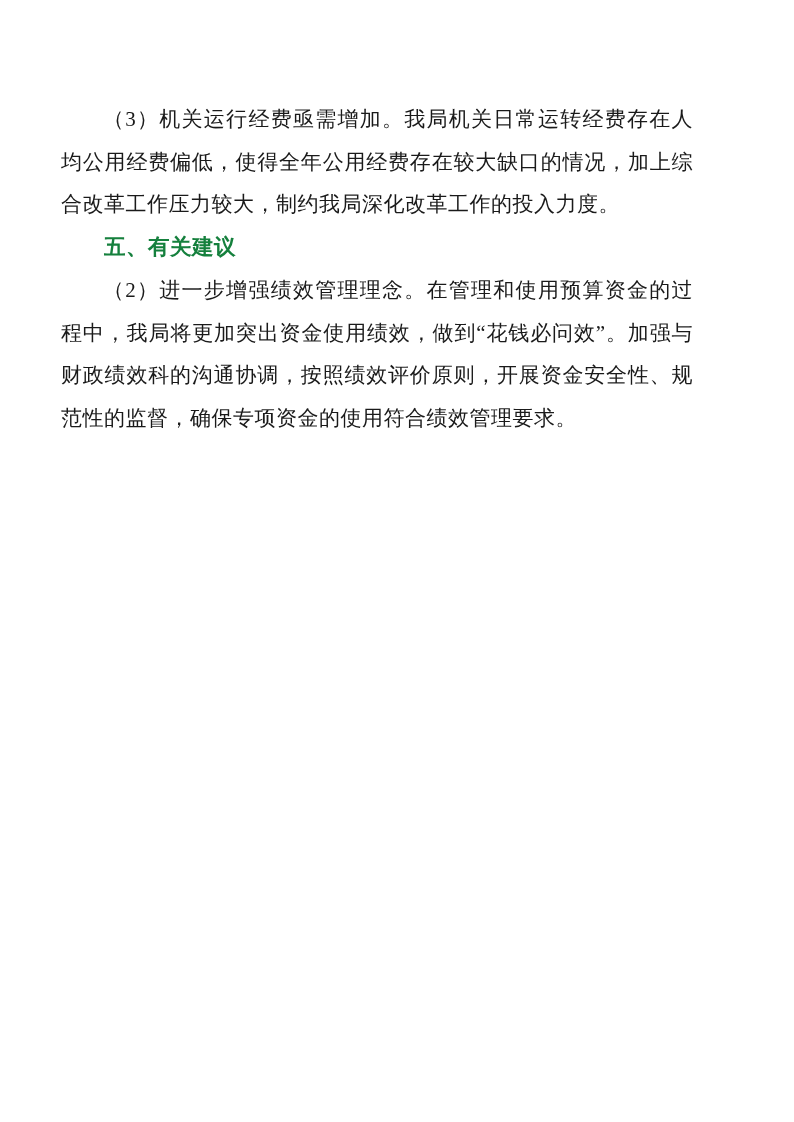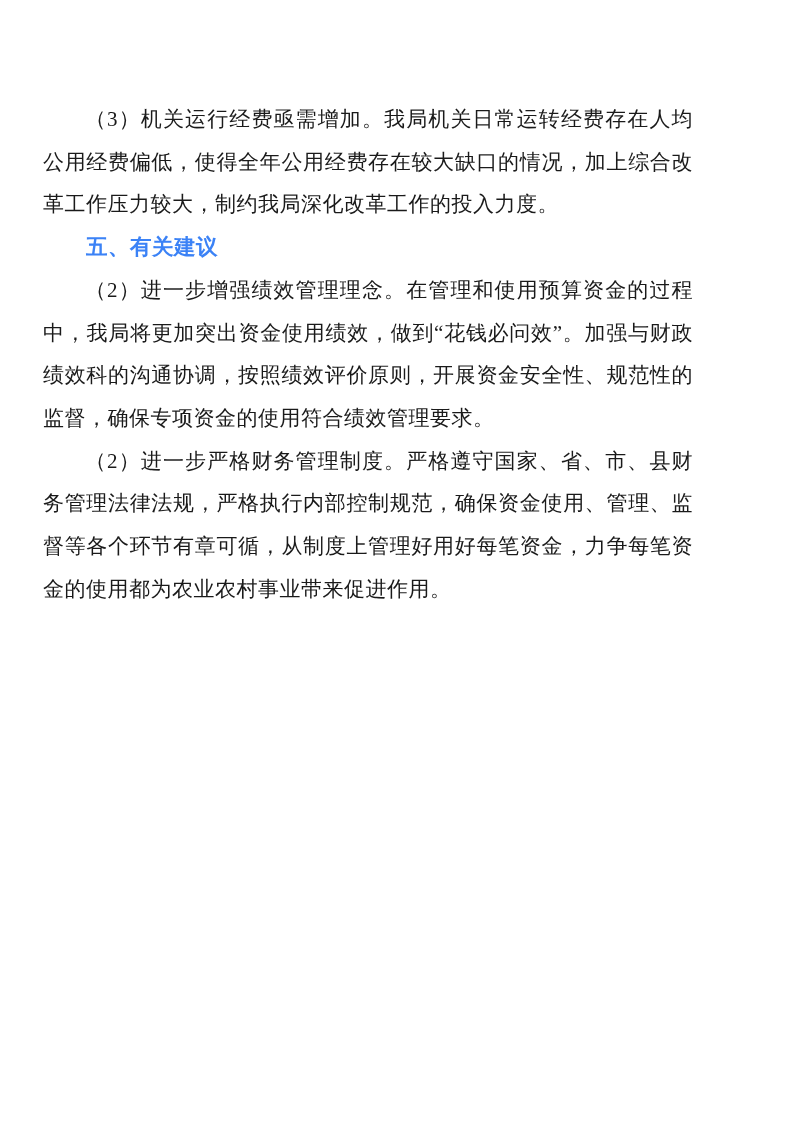--- a/index.html
+++ b/index.html
@@ -10,49 +10,48 @@
   .page {
     position: relative;
     width: 794px;
     height: 1122px;
     background: #ffffff;
     overflow: hidden;
     box-sizing: border-box;
   }
   .content {
     box-sizing: border-box;
-    padding: 98px 101px 0 43px;
+    padding: 98px 101px 0 61px;
     width: 794px;
   }
   .para {
     margin: 0;
     font-family: "Liberation Serif", serif;
     font-size: 21px;
     line-height: 42.7px;
     color: #1a1a1a;
     text-align: justify;
     text-justify: inter-ideograph;
     text-indent: 2em;
     letter-spacing: 0.5px;
     word-break: break-all;
   }
   .heading {
     margin: 0;
     font-family: "Liberation Sans", sans-serif;
     font-weight: 700;
     font-size: 21.5px;
     line-height: 42.7px;
-    color: #3b82f6;
+    color: #15803d;
     text-indent: 2em;
     letter-spacing: 0.5px;
   }
 </style>
 </head>
 <body>
 
 <div class="page">
   <div class="content">
       <p class="para">（3）机关运行经费亟需增加。我局机关日常运转经费存在人均公用经费偏低，使得全年公用经费存在较大缺口的情况，加上综合改革工作压力较大，制约我局深化改革工作的投入力度。</p>
       <h2 class="heading">五、有关建议</h2>
       <p class="para">（2）进一步增强绩效管理理念。在管理和使用预算资金的过程中，我局将更加突出资金使用绩效，做到“花钱必问效”。加强与财政绩效科的沟通协调，按照绩效评价原则，开展资金安全性、规范性的监督，确保专项资金的使用符合绩效管理要求。</p>
-      <p class="para">（2）进一步严格财务管理制度。严格遵守国家、省、市、县财务管理法律法规，严格执行内部控制规范，确保资金使用、管理、监督等各个环节有章可循，从制度上管理好用好每笔资金，力争每笔资金的使用都为农业农村事业带来促进作用。</p>
     </div>
 </div>
 
 </body></html>

